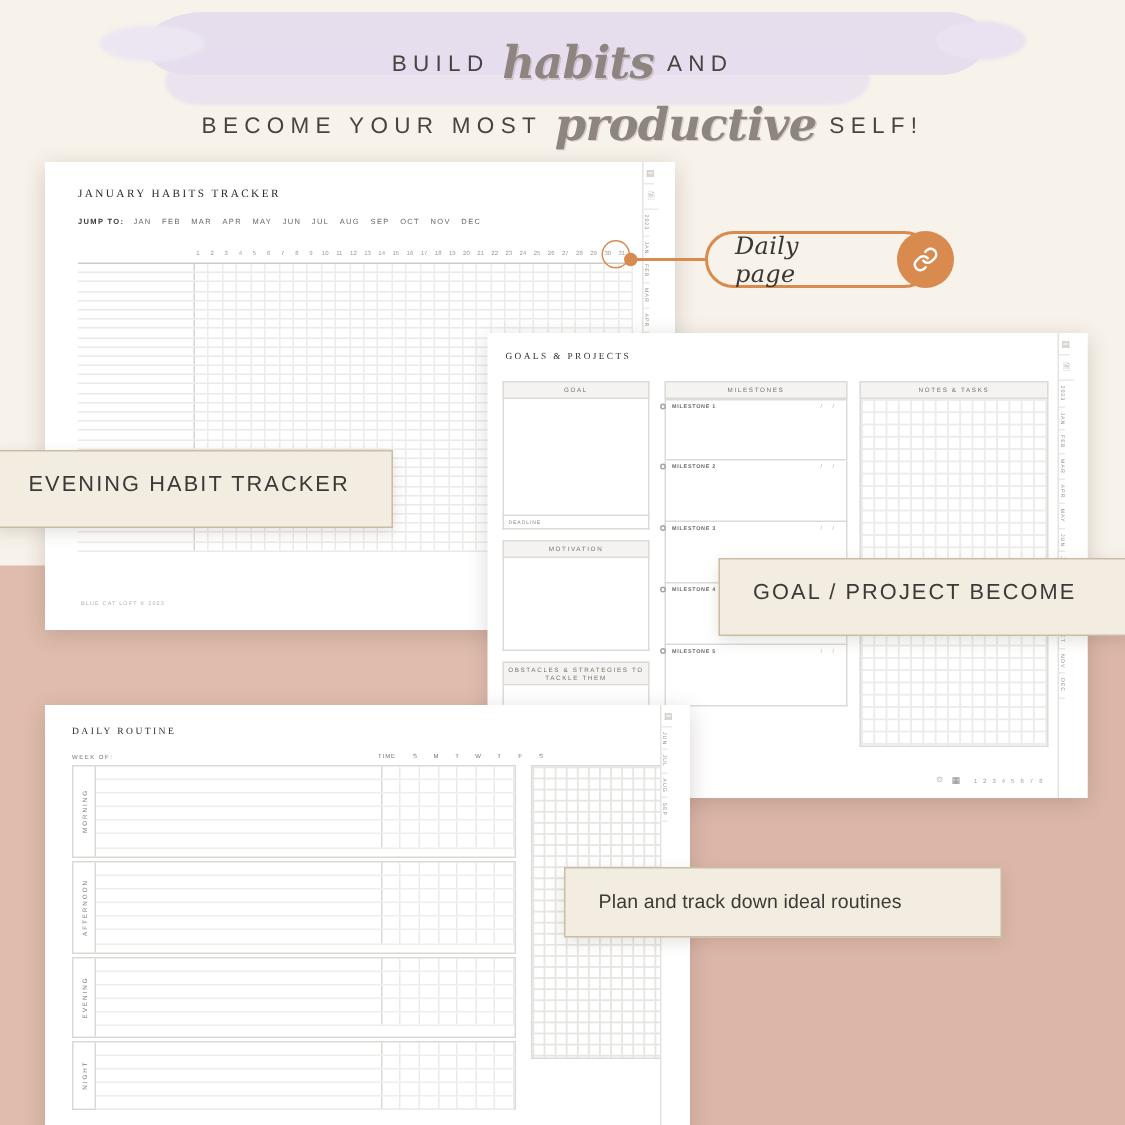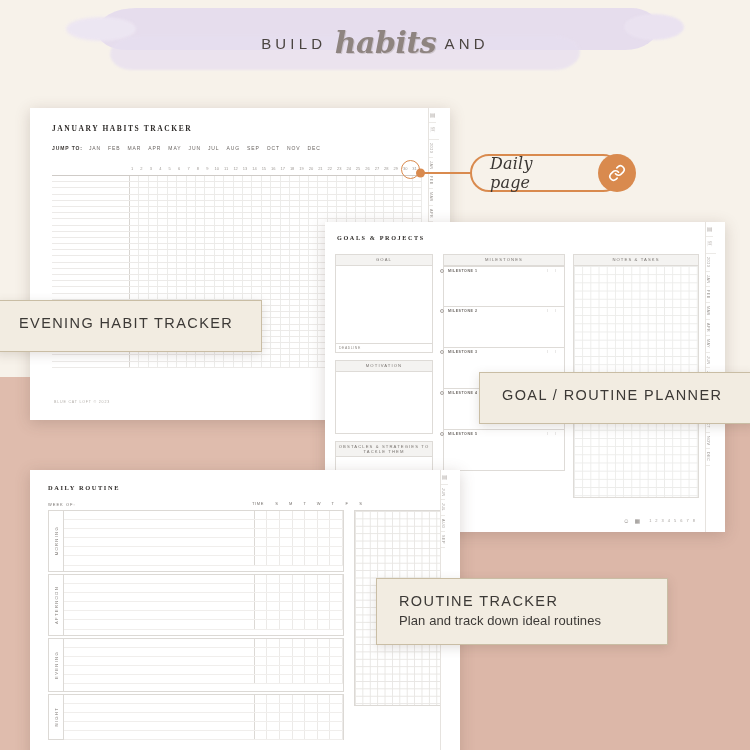--- a/index.html
+++ b/index.html
@@ -67,21 +67,21 @@
     text-shadow: 1px 1px 0 rgba(120,110,105,.25);
   }
 
   
   .sheet {
     position: absolute; background: #fff;
     box-shadow: 0 3px 14px rgba(90,70,60,.22);
   }
   .sheet-title {
     font-family: "Liberation Serif", serif;
-    font-weight: bold; color: #2f2c2a;
+    font-weight: normal; color: #2f2c2a;
     letter-spacing: 1.6px;
   }
   .tab-strip {
     position: absolute; top: 0; right: 0; height: 100%;
     background: #fff; border-left: 1px solid #e6e3df;
   }
   .vtab {
     writing-mode: vertical-rl;
     font-size: 3.6px; letter-spacing: .6px; color: #9a9591;
     text-align: center; padding: 3px 0;
@@ -217,20 +217,25 @@
   <div id="bg-bottom"></div>
   <div id="bg-bottom-right"></div>
   <div id="brush"></div>
   <div id="brush-low"></div>
 
   <div id="headline">
     <div class="hl-row">
       <span class="hl-caps">BUILD</span>
       <span class="hl-script">habits</span>
       <span class="hl-caps">AND</span>
+    </div>
+    <div class="hl-row">
+      <span class="hl-caps">BECOME YOUR MOST</span>
+      <span class="hl-script">productive</span>
+      <span class="hl-caps">SELF!</span>
     </div>
   </div>
 
   <div class="sheet" id="page-habits">
     <div class="sheet-title">JANUARY HABITS TRACKER</div>
 
     <div id="jump-row">
       <span class="jl">JUMP TO:</span><span id="months-host"><span class="m">JAN</span><span class="m">FEB</span><span class="m">MAR</span><span class="m">APR</span><span class="m">MAY</span><span class="m">JUN</span><span class="m">JUL</span><span class="m">AUG</span><span class="m">SEP</span><span class="m">OCT</span><span class="m">NOV</span><span class="m">DEC</span></span>
     </div>
 
@@ -1773,21 +1778,20 @@
           <div class="vtab">SEP</div>
         </div>
     </div>
   </div>
 
   <div class="label-card" id="card-monthly">
     <div class="label-title">EVENING HABIT TRACKER</div>
   </div>
 
   <div class="label-card" id="card-goal">
-    <div class="label-title">GOAL / ROUTINE PLANNER</div>
+    <div class="label-title">GOAL / PROJECT BECOME</div>
   </div>
 
   <div class="label-card" id="card-routine">
-    <div class="label-title">ROUTINE TRACKER</div>
     <div class="label-sub">Plan and track down ideal routines</div>
   </div>
 
 </div>
 
 </body></html>

